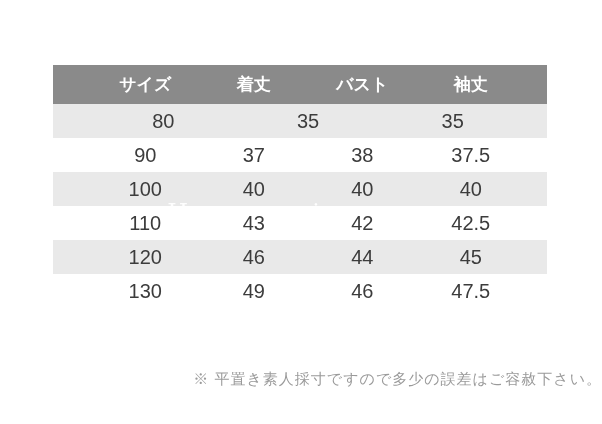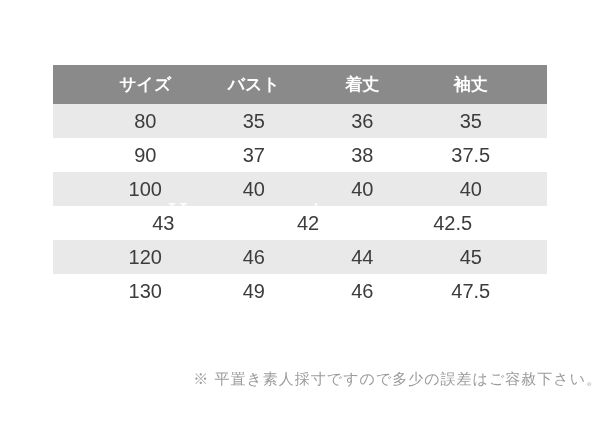--- a/index.html
+++ b/index.html
@@ -67,44 +67,44 @@
     color: #9a9a9a;
     letter-spacing: 1px;
   }
 </style>
 </head>
 <body>
 
 <div class="size-table">
   <div class="row header-row">
     <div class="cell">サイズ</div>
+    <div class="cell">着丈</div>
     <div class="cell">バスト</div>
-    <div class="cell">着丈</div>
     <div class="cell">袖丈</div>
   </div>
 
   <div class="row body-row striped">
     <div class="cell">80</div>
     <div class="cell">35</div>
-    <div class="cell">36</div>
     <div class="cell">35</div>
   </div>
   <div class="row body-row">
     <div class="cell">90</div>
     <div class="cell">37</div>
     <div class="cell">38</div>
     <div class="cell">37.5</div>
   </div>
   <div class="row body-row striped">
     <div class="cell">100</div>
     <div class="cell">40</div>
     <div class="cell">40</div>
     <div class="cell">40</div>
   </div>
   <div class="row body-row">
+    <div class="cell">110</div>
     <div class="cell">43</div>
     <div class="cell">42</div>
     <div class="cell">42.5</div>
   </div>
   <div class="row body-row striped">
     <div class="cell">120</div>
     <div class="cell">46</div>
     <div class="cell">44</div>
     <div class="cell">45</div>
   </div>

